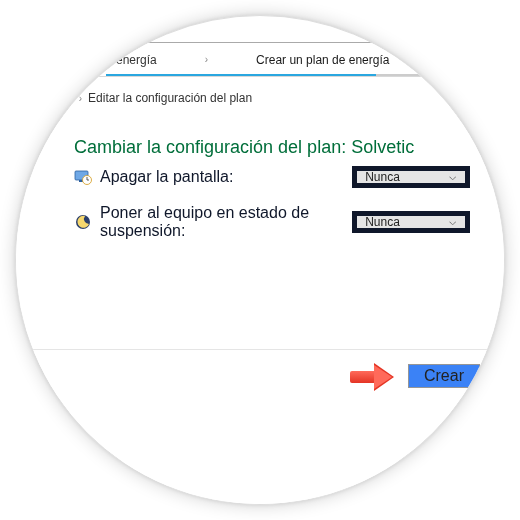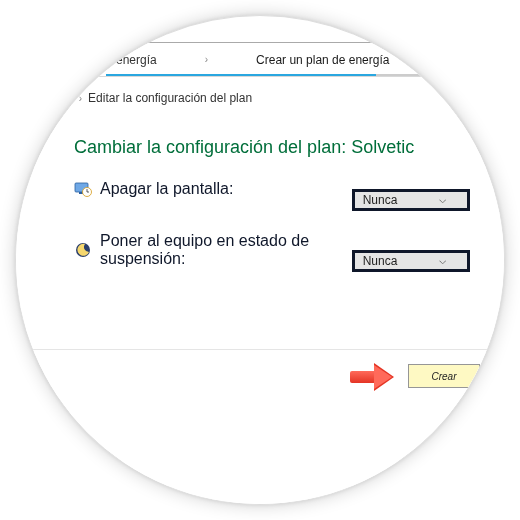--- a/index.html
+++ b/index.html
@@ -122,29 +122,28 @@
       margin-right: 8px;
       flex-shrink: 0;
       display: flex;
       align-items: center;
       justify-content: center;
     }
     .dropdown {
       width: 125px;
       height: 22px;
       background: #e5e5e5;
-      border: 3px solid #0f172a;
+      border: 5px solid #0f172a;
       font-size: 12px;
       color: #222;
       display: flex;
       align-items: center;
       justify-content: space-between;
-      padding: 0 21px 0 8px;
+      padding: 0 9px 0 8px;
       cursor: pointer;
-      margin-top: 23px;
     }
     .dropdown .chev {
       font-size: 9px;
       color: #444;
     }
     .divider {
       position: absolute;
       left: 0;
       right: 0;
       top: 272px;
@@ -155,30 +154,29 @@
       position: absolute;
       top: 286px;
       right: 24px;
       display: flex;
       align-items: center;
       gap: 12px;
     }
     .btn {
       min-width: 72px;
       height: 24px;
-      background: #fef9c3;
+      background: #3b82f6;
       border: 1px solid #969696;
-      font-size: 10px;
+      font-size: 16px;
       color: #222;
       display: flex;
       align-items: center;
       justify-content: center;
       cursor: pointer;
       padding: 0 14px;
-      font-style: italic;
     }
     .arrow {
       width: 46px;
       height: 26px;
       position: relative;
     }
     .arrow-body {
       position: absolute;
       left: 0;
       top: 8px;

